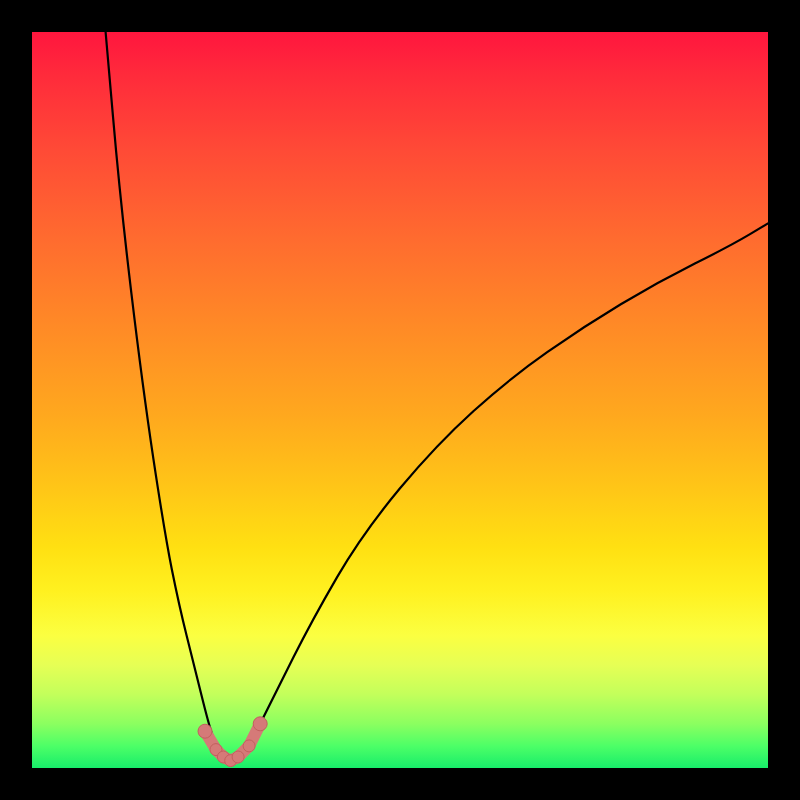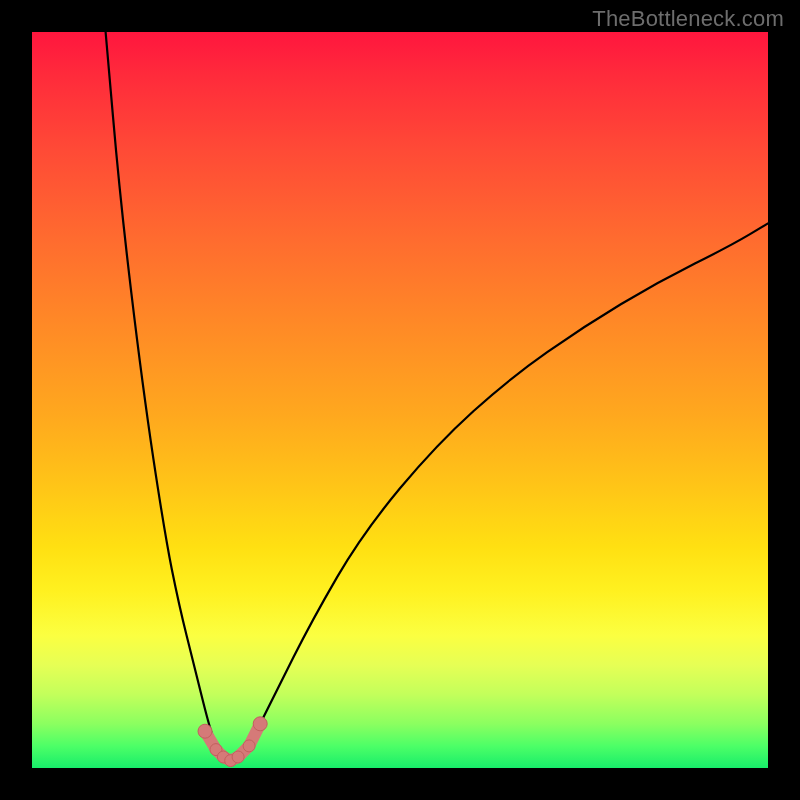--- a/index.html
+++ b/index.html
@@ -95,14 +95,13 @@
             <circle cx="184.0" cy="717.6" r="6"></circle>
             <circle cx="191.4" cy="725.0" r="6"></circle>
             <circle cx="198.7" cy="728.6" r="6"></circle>
             <circle cx="206.1" cy="725.0" r="6"></circle>
             <circle cx="217.1" cy="713.9" r="6"></circle>
             <circle cx="228.2" cy="691.8" r="7"></circle>
           </g>
       </g>
     </svg>
   </div>
-  <div class="watermark">TheBottleneck.com</div>
 </div>
 
 </body></html>

